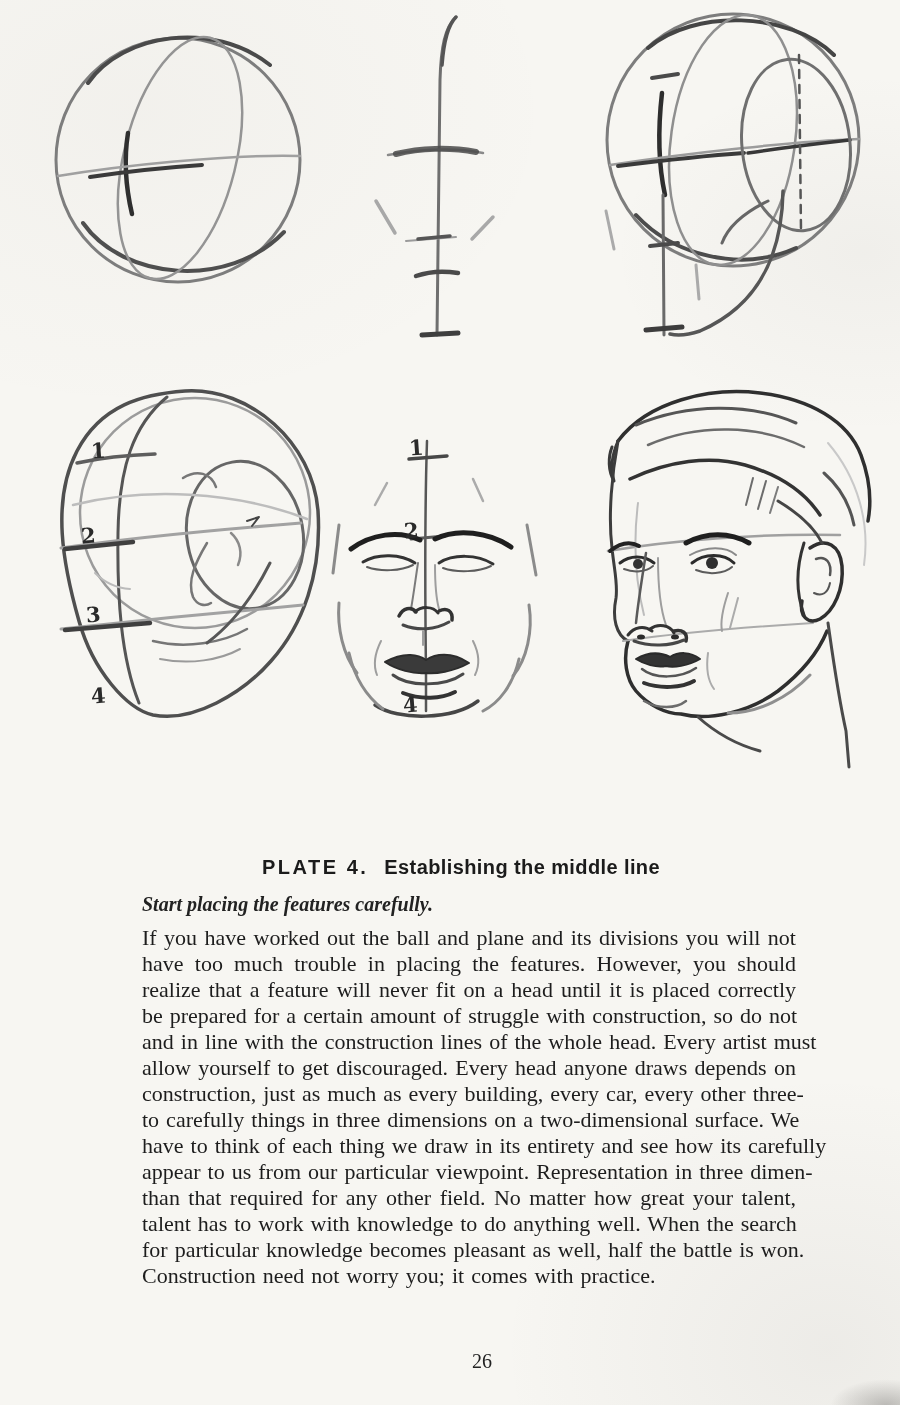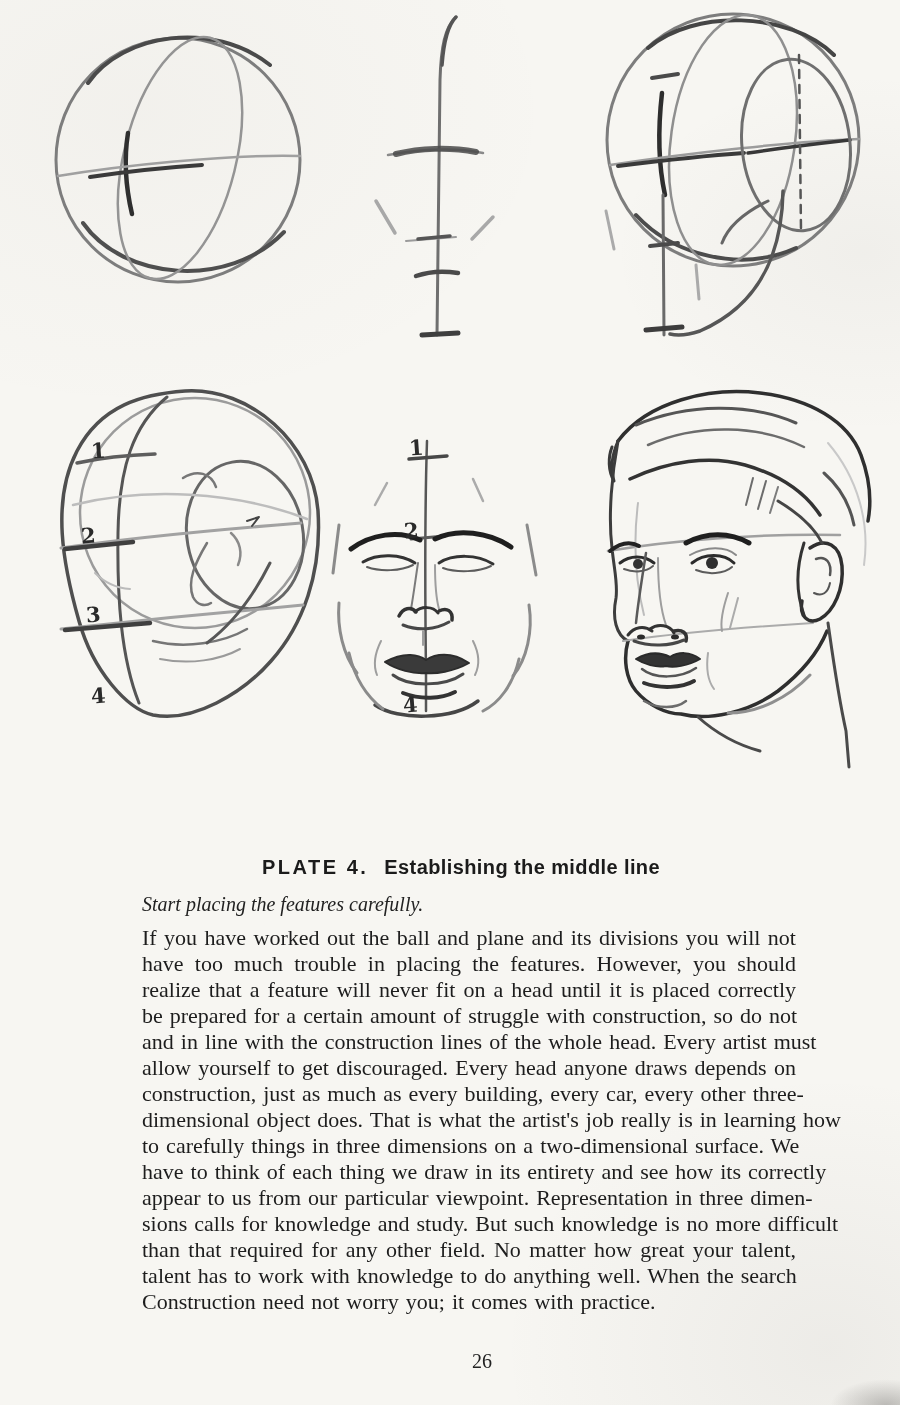--- a/index.html
+++ b/index.html
@@ -31,21 +31,21 @@
     position:absolute;top:856px;left:0;width:900px;
     text-align:center;
     font-family:"Liberation Sans", sans-serif;
     font-weight:700;font-size:20px;color:#1b1b1b;
     letter-spacing:0.4px;
     margin-left:11px;
   }
   #plate-title .plabel{letter-spacing:2.5px;margin-right:16px;}
   #plate-subtitle{
     position:absolute;top:893px;left:142px;width:660px;
-    font-style:italic;font-weight:400;font-size:20px;color:#222;
+    font-style:italic;font-weight:700;font-size:20px;color:#222;
   }
   #body-text{
     position:absolute;top:925px;left:142px;width:654px;
     font-size:22px;line-height:26px;color:#1d1d1d;
     word-spacing:1.5px;
   }
   #body-text .bline{
     text-align:justify;
     text-align-last:justify;
     white-space:nowrap;
@@ -240,26 +240,25 @@
   <div id="plate-subtitle">Start placing the features carefully.</div>
 
   <div id="body-text">
     <div class="bline">If you have worked out the ball and plane and its divisions you will not</div>
     <div class="bline">have too much trouble in placing the features. However, you should</div>
     <div class="bline">realize that a feature will never fit on a head until it is placed correctly</div>
     <div class="bline">be prepared for a certain amount of struggle with construction, so do not</div>
     <div class="bline">and in line with the construction lines of the whole head. Every artist must</div>
     <div class="bline">allow yourself to get discouraged. Every head anyone draws depends on</div>
     <div class="bline">construction, just as much as every building, every car, every other three-</div>
-    <div class="bline">dimensional object does. That is what the artist's job really is in learning how</div>
     <div class="bline">to carefully things in three dimensions on a two-dimensional surface. We</div>
-    <div class="bline">have to think of each thing we draw in its entirety and see how its correctly</div>
+    <div class="bline">have to think of each thing we draw in its entirety and see how its carefully</div>
     <div class="bline">appear to us from our particular viewpoint. Representation in three dimen-</div>
-    <div class="bline">sions calls for knowledge and study. But such knowledge is no more difficult</div>
     <div class="bline">than that required for any other field. No matter how great your talent,</div>
     <div class="bline">talent has to work with knowledge to do anything well. When the search</div>
+    <div class="bline">for particular knowledge becomes pleasant as well, half the battle is won.</div>
     <div class="bline last">Construction need not worry you; it comes with practice.</div>
   </div>
 
   <div id="page-number">26</div>
 
   <div class="smudge"></div>
 </div>
 
 </body></html>

